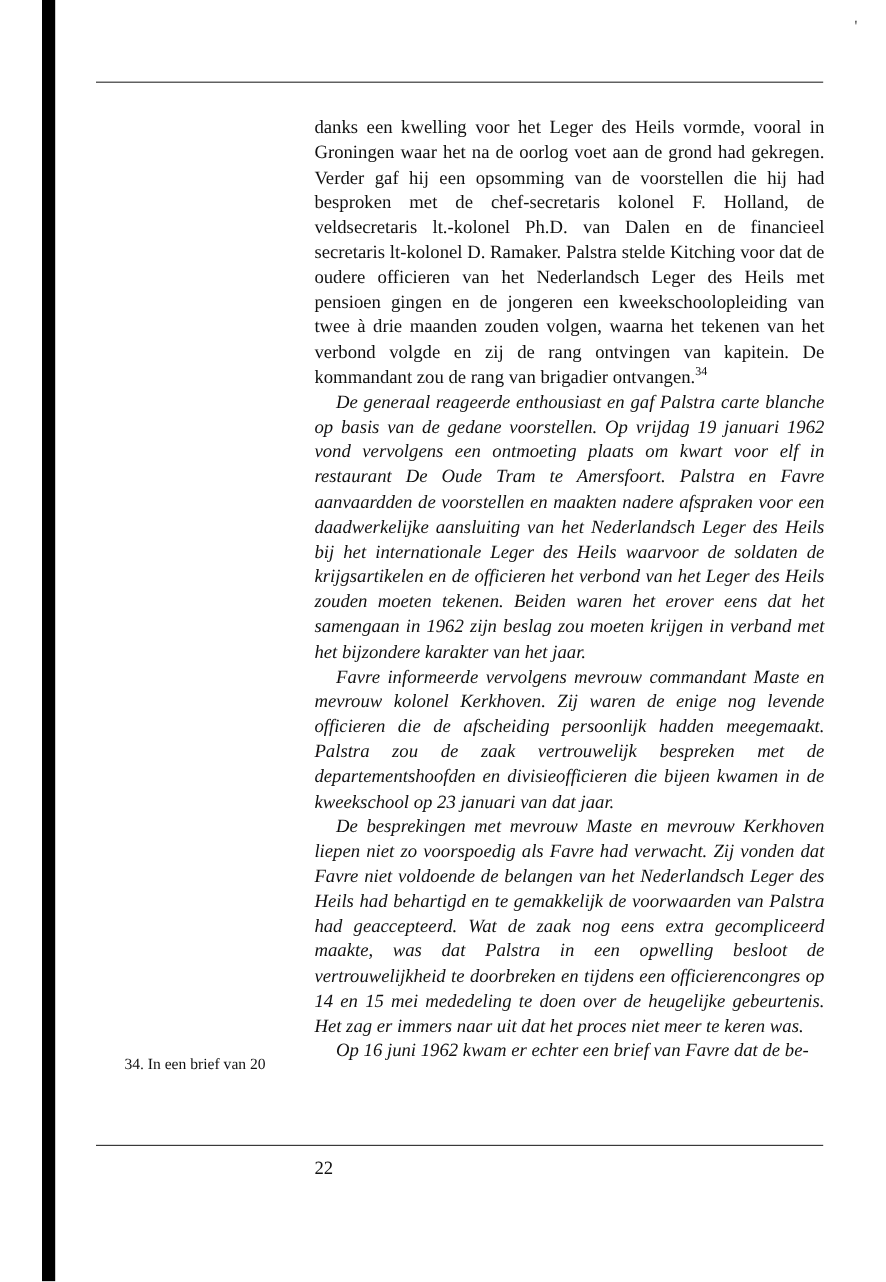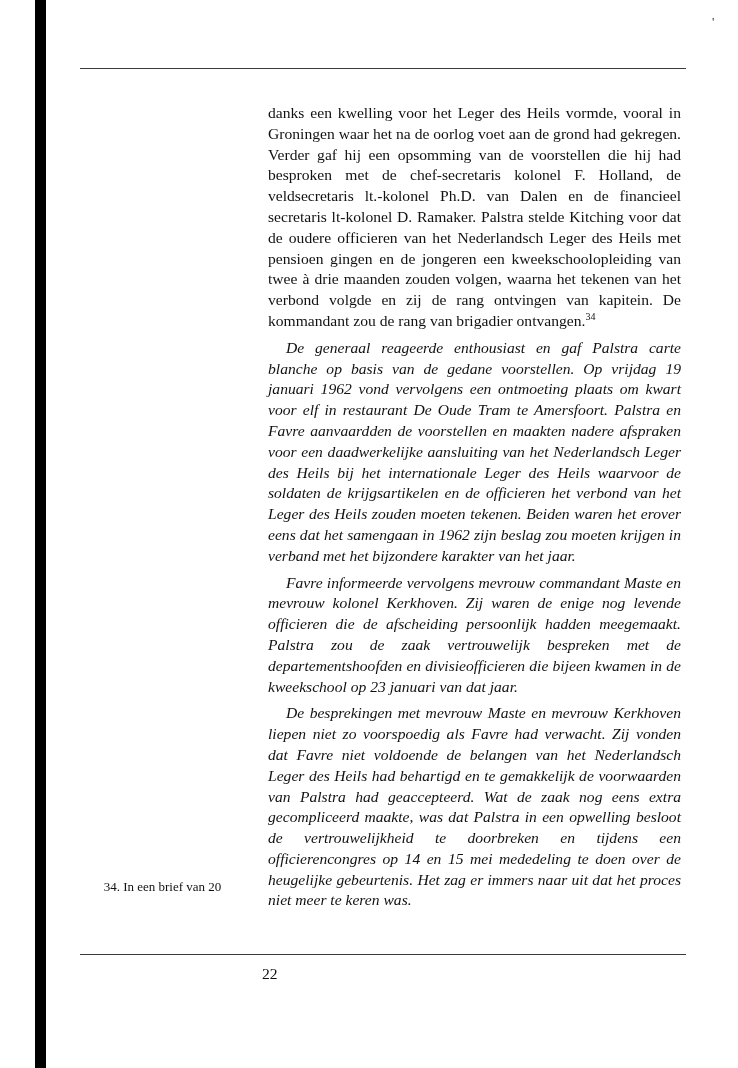--- a/index.html
+++ b/index.html
@@ -43,21 +43,21 @@
   .body-text {
     position: absolute;
     left: 262px;
     top: 97px;
     width: 425px;
     font-size: 15.6px;
     line-height: 20.8px;
     text-align: justify;
   }
   .body-text p {
-    margin: 6px;
+    margin: 0;
     padding: 0;
   }
   .body-text p.indent {
     text-indent: 18px;
     font-style: italic;
   }
   .fn-ref {
     font-size: 10px;
     line-height: 0;
     vertical-align: super;
@@ -88,20 +88,21 @@
 
   <div class="corner-mark">'</div>
 
   <div class="rule rule-top"></div>
 
   <div class="body-text">
     <p><span>danks een kwelling voor het Leger des Heils vormde, vooral in Groningen waar het na de oorlog voet aan de grond had gekregen. Verder gaf hij een opsomming van de voorstellen die hij had besproken met de chef-secretaris kolonel F. Holland, de veldsecretaris lt.-kolonel Ph.D. van Dalen en de financieel secretaris lt-kolonel D. Ramaker. Palstra stelde Kitching voor dat de oudere officieren van het Nederlandsch Leger des Heils met pensioen gingen en de jongeren een kweekschoolopleiding van twee à drie maanden zouden volgen, waarna het tekenen van het verbond volgde en zij de rang ontvingen van kapitein. De kommandant zou de rang van brigadier ontvangen.</span><sup class="fn-ref">34</sup></p>
     <p class="indent">De generaal reageerde enthousiast en gaf Palstra carte blanche op basis van de gedane voorstellen. Op vrijdag 19 januari 1962 vond vervolgens een ontmoeting plaats om kwart voor elf in restaurant De Oude Tram te Amersfoort. Palstra en Favre aanvaardden de voorstellen en maakten nadere afspraken voor een daadwerkelijke aansluiting van het Nederlandsch Leger des Heils bij het internationale Leger des Heils waarvoor de soldaten de krijgsartikelen en de officieren het verbond van het Leger des Heils zouden moeten tekenen. Beiden waren het erover eens dat het samengaan in 1962 zijn beslag zou moeten krijgen in verband met het bijzondere karakter van het jaar.</p>
     <p class="indent">Favre informeerde vervolgens mevrouw commandant Maste en mevrouw kolonel Kerkhoven. Zij waren de enige nog levende officieren die de afscheiding persoonlijk hadden meegemaakt. Palstra zou de zaak vertrouwelijk bespreken met de departementshoofden en divisieofficieren die bijeen kwamen in de kweekschool op 23 januari van dat jaar.</p>
     <p class="indent">De besprekingen met mevrouw Maste en mevrouw Kerkhoven liepen niet zo voorspoedig als Favre had verwacht. Zij vonden dat Favre niet voldoende de belangen van het Nederlandsch Leger des Heils had behartigd en te gemakkelijk de voorwaarden van Palstra had geaccepteerd. Wat de zaak nog eens extra gecompliceerd maakte, was dat Palstra in een opwelling besloot de vertrouwelijkheid te doorbreken en tijdens een officierencongres op 14 en 15 mei mededeling te doen over de heugelijke gebeurtenis. Het zag er immers naar uit dat het proces niet meer te keren was.</p>
+    <p class="indent">Op 16 juni 1962 kwam er echter een brief van Favre dat de be-</p>
   </div>
 
   <div class="margin-note">
     <span>34. In een brief van 20</span>
   </div>
 
   <div class="rule rule-bottom"></div>
 
   <div class="page-number">22</div>
 

